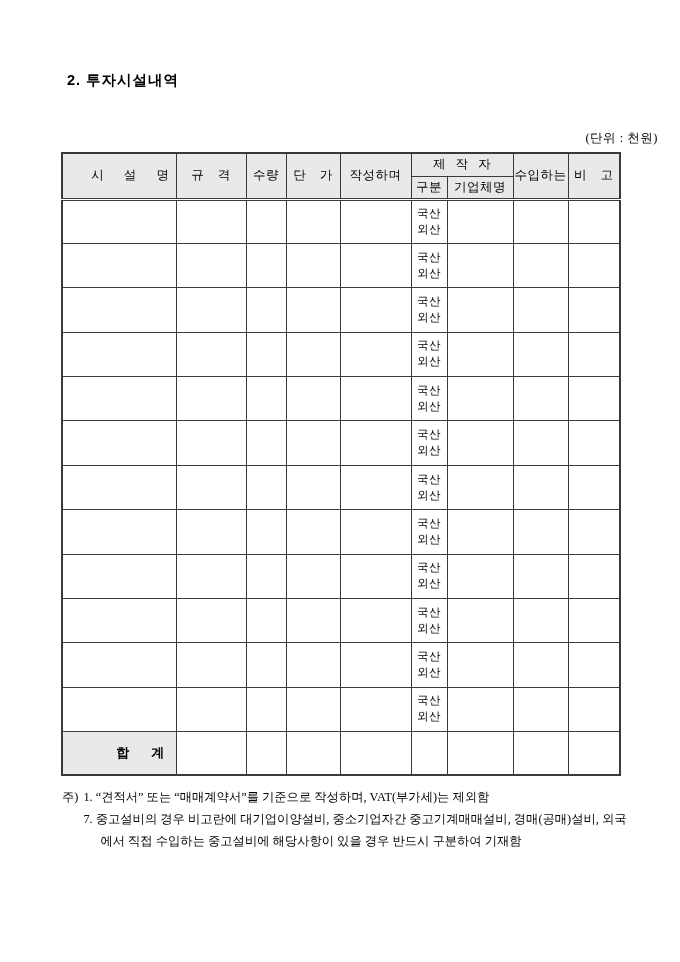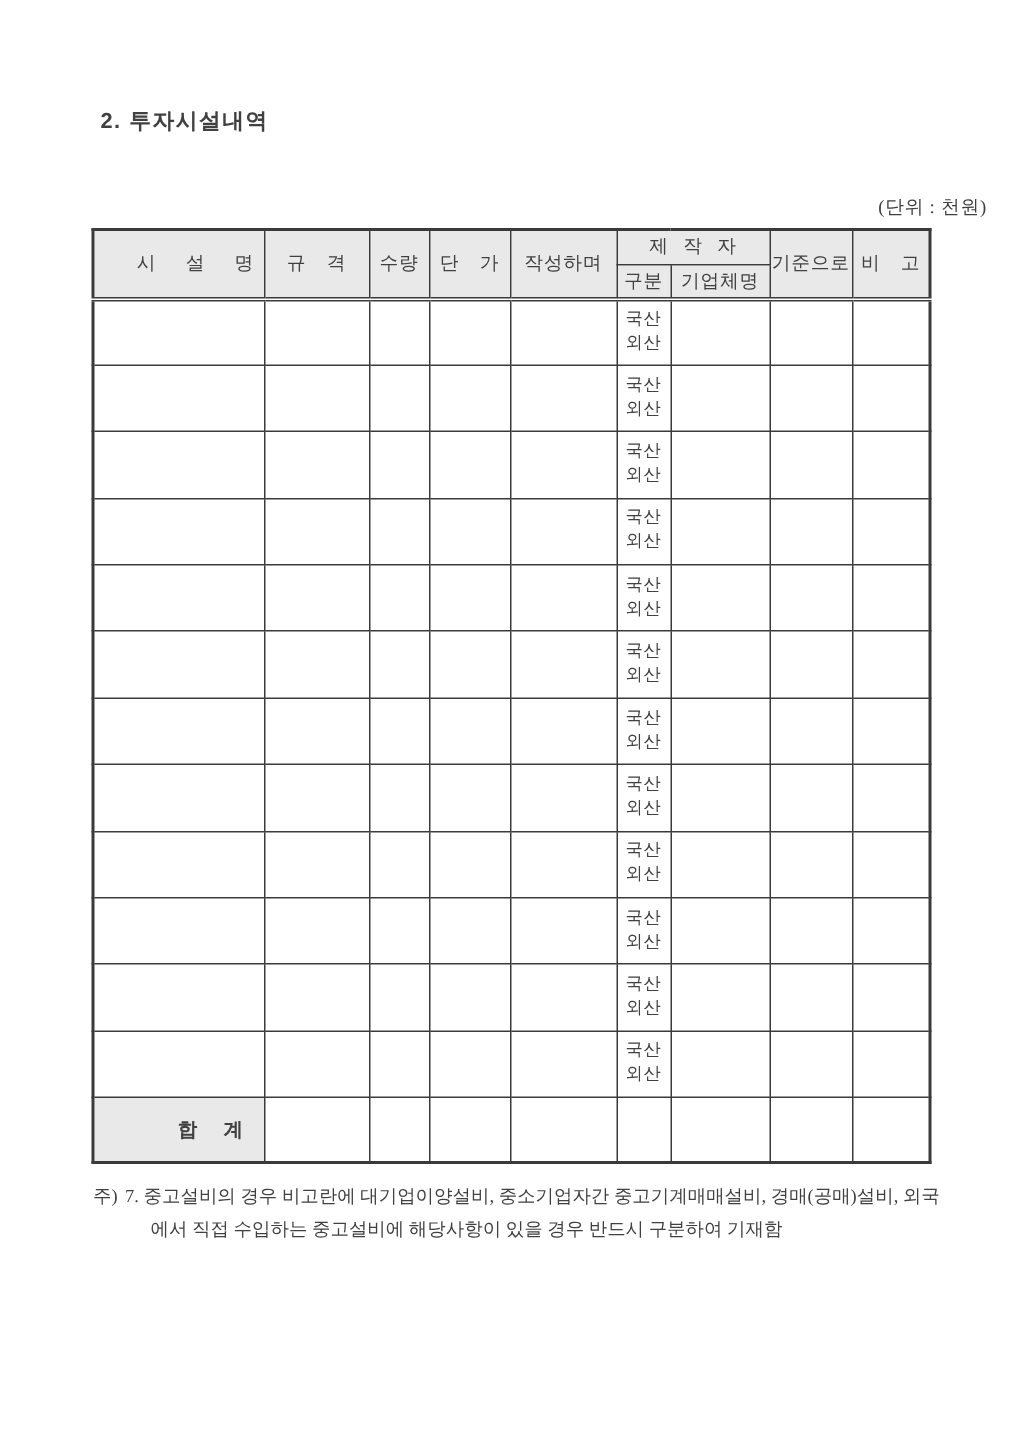--- a/index.html
+++ b/index.html
@@ -3,21 +3,21 @@
 <meta charset="utf-8">
 <style>
   * { margin: 0; padding: 0; box-sizing: border-box; }
   html, body { background: #ffffff; }
   .page {
     position: relative;
     width: 680px;
     height: 962px;
     background: #ffffff;
     font-family: "Liberation Serif", "DejaVu Serif", serif;
-    color: #404040;
+    color: #000000;
     overflow: hidden;
   }
   .doc-title {
     position: absolute;
     left: 67px;
     top: 71px;
     font-size: 14.5px;
     font-weight: bold;
     letter-spacing: 1px;
     font-family: "Liberation Sans", "DejaVu Sans", sans-serif;
@@ -60,21 +60,21 @@
   #data-rows td { background: #ffffff; font-size: 11.5px; }
   #data-rows tr:first-child td { border-top: 3px double #3a3a3a; }
   td.division div { line-height: 16px; font-size: 11.5px; letter-spacing: 0.5px; }
   tr.total-row { height: 43px; }
   tr.total-row td { background: #ffffff; }
   tr.total-row td.total-label {
     background: #e9e9e9;
     font-weight: bold;
     font-size: 13px;
     word-spacing: 14px;
-    font-family: Liberation Sans, sans-serif;
+    font-family: Liberation Mono, monospace;
     padding-left: 42px;
   }
   .footnotes {
     position: absolute;
     left: 62px;
     top: 786px;
     width: 566px;
     font-size: 12.3px;
     line-height: 22px;
     display: flex;
@@ -115,21 +115,21 @@
           <col style="width:52px">
       </colgroup>
       <thead>
         <tr>
           <th rowspan="2" class="sp-lg">시 설 명</th>
           <th rowspan="2" class="sp-md">규 격</th>
           <th rowspan="2">수량</th>
           <th rowspan="2" class="sp-md">단 가</th>
           <th rowspan="2">작성하며</th>
           <th colspan="2" class="sp-sm">제 작 자</th>
-          <th rowspan="2">기준으로</th>
+          <th rowspan="2">수입하는</th>
           <th rowspan="2" class="sp-md">비 고</th>
         </tr>
         <tr>
           <th>구분</th>
           <th>기업체명</th>
         </tr>
       </thead>
       <tbody id="data-rows">
   <tr>
     <td></td>
@@ -323,18 +323,19 @@
           <td></td>
           <td></td>
         </tr>
       </tbody>
     </table>
   </div>
 
   <div class="footnotes">
     <span class="footnote-prefix">주)</span>
     <div class="footnote-items">
+      <div class="footnote-item">1. “견적서” 또는 “매매계약서”를 기준으로 작성하며, VAT(부가세)는 제외함</div>
       <div class="footnote-item">7. 중고설비의 경우 비고란에 대기업이양설비, 중소기업자간 중고기계매매설비, 경매(공매)설비, 외국에서 직접 수입하는 중고설비에 해당사항이 있을 경우 반드시 구분하여 기재함</div>
     </div>
   </div>
 
 
 </div>
 
 </body></html>

